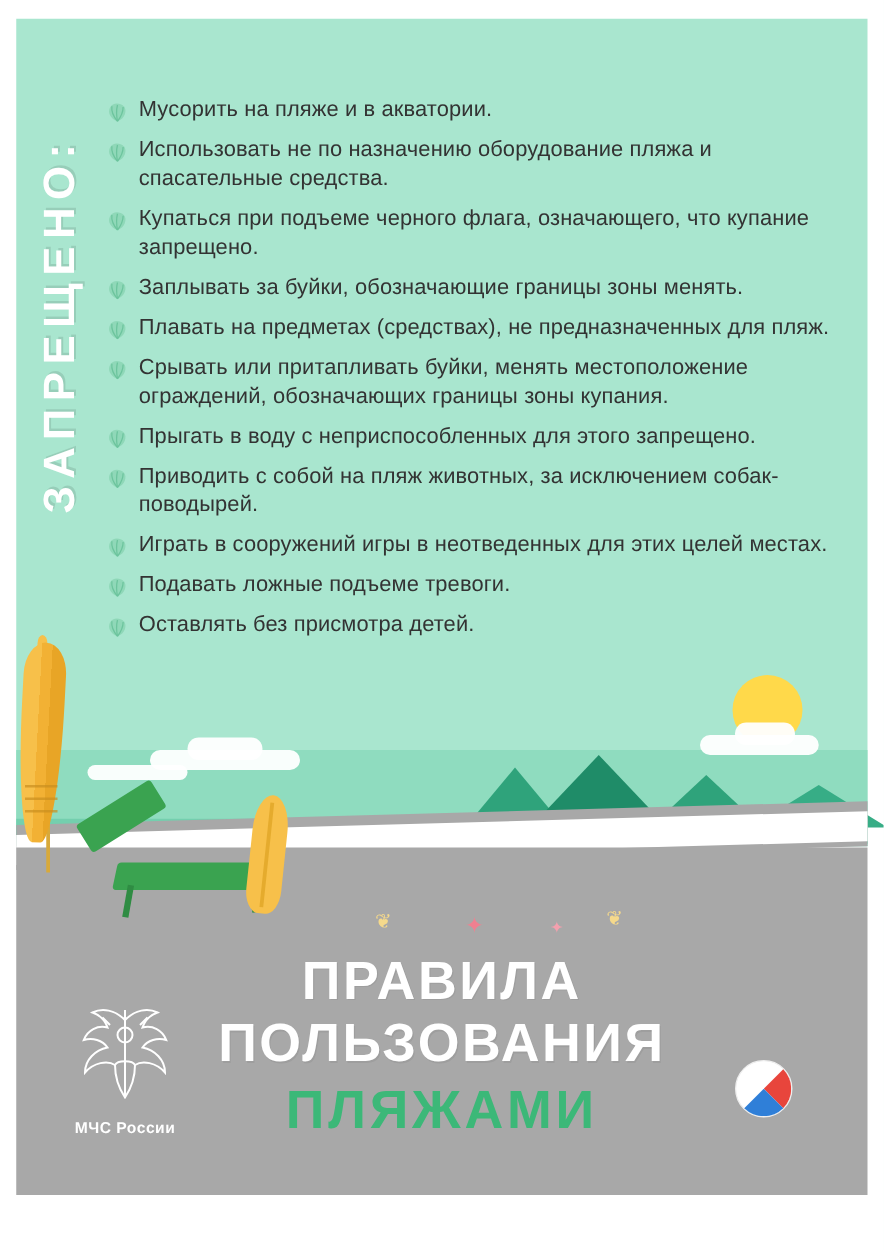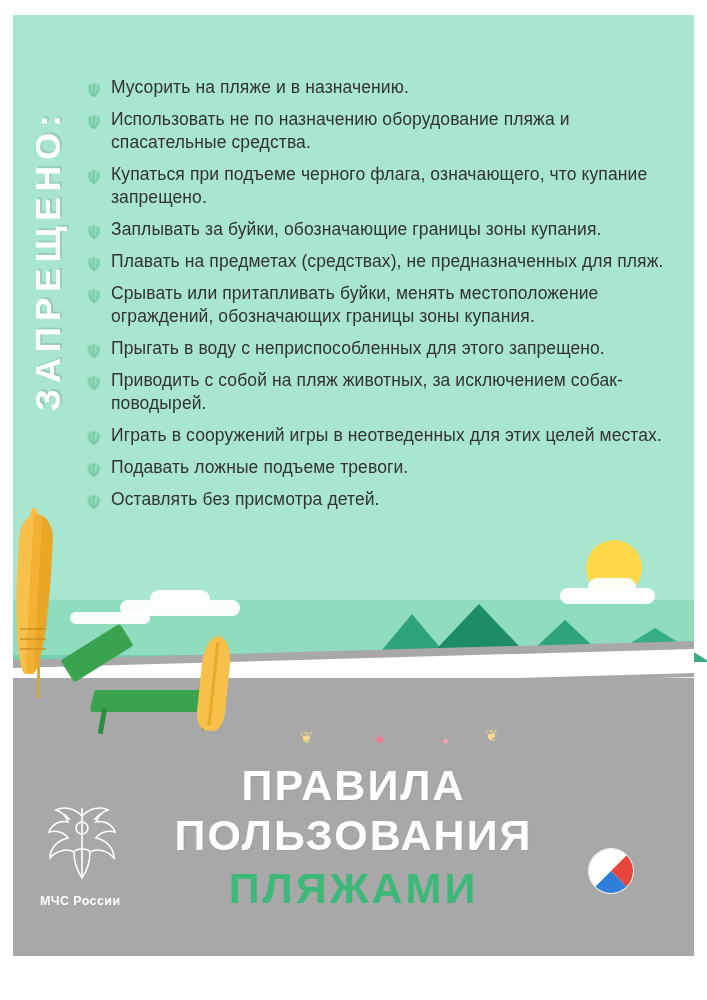--- a/index.html
+++ b/index.html
@@ -285,20 +285,21 @@
     letter-spacing: 3px;
     line-height: 56px;
     color: #3cb878;
   }
   
   .emblem {
     position: absolute;
     left: 40px;
     top: 800px;
     width: 120px;
+    text-align: center;
   }
   .emblem-caption {
     margin-top: 4px;
     font-size: 12.5px;
     font-weight: bold;
     color: #ffffff;
     letter-spacing: .4px;
   }
   
   .ball {
@@ -380,21 +381,21 @@
   <div class="rules">
     <div class="rule">
       <span class="rule-bullet">
         <svg width="16" height="16" viewBox="0 0 16 16">
             <path d="M8 15 C2 13 0 8 2 4 C4 0 10 0 13 3 C16 6 14 13 8 15 Z" fill="#8fd8b8"></path>
             <path d="M8 15 C7 10 7 6 8 2" stroke="#6cc49d" stroke-width="1" fill="none"></path>
             <path d="M8 15 C4.5 11 3 7 3.5 3" stroke="#6cc49d" stroke-width="1" fill="none"></path>
             <path d="M8 15 C11 11 12.5 7 12.5 3.5" stroke="#6cc49d" stroke-width="1" fill="none"></path>
           </svg>
       </span>
-      <span class="rule-text">Мусорить на пляже и в назначению.</span>
+      <span class="rule-text">Мусорить на пляже и в акватории.</span>
     </div>
     <div class="rule">
       <span class="rule-bullet">
         <svg width="16" height="16" viewBox="0 0 16 16">
             <path d="M8 15 C2 13 0 8 2 4 C4 0 10 0 13 3 C16 6 14 13 8 15 Z" fill="#8fd8b8"></path>
             <path d="M8 15 C7 10 7 6 8 2" stroke="#6cc49d" stroke-width="1" fill="none"></path>
             <path d="M8 15 C4.5 11 3 7 3.5 3" stroke="#6cc49d" stroke-width="1" fill="none"></path>
             <path d="M8 15 C11 11 12.5 7 12.5 3.5" stroke="#6cc49d" stroke-width="1" fill="none"></path>
           </svg>
       </span>
@@ -413,21 +414,21 @@
     </div>
     <div class="rule">
       <span class="rule-bullet">
         <svg width="16" height="16" viewBox="0 0 16 16">
             <path d="M8 15 C2 13 0 8 2 4 C4 0 10 0 13 3 C16 6 14 13 8 15 Z" fill="#8fd8b8"></path>
             <path d="M8 15 C7 10 7 6 8 2" stroke="#6cc49d" stroke-width="1" fill="none"></path>
             <path d="M8 15 C4.5 11 3 7 3.5 3" stroke="#6cc49d" stroke-width="1" fill="none"></path>
             <path d="M8 15 C11 11 12.5 7 12.5 3.5" stroke="#6cc49d" stroke-width="1" fill="none"></path>
           </svg>
       </span>
-      <span class="rule-text">Заплывать за буйки, обозначающие границы зоны купания.</span>
+      <span class="rule-text">Заплывать за буйки, обозначающие границы зоны менять.</span>
     </div>
     <div class="rule">
       <span class="rule-bullet">
         <svg width="16" height="16" viewBox="0 0 16 16">
             <path d="M8 15 C2 13 0 8 2 4 C4 0 10 0 13 3 C16 6 14 13 8 15 Z" fill="#8fd8b8"></path>
             <path d="M8 15 C7 10 7 6 8 2" stroke="#6cc49d" stroke-width="1" fill="none"></path>
             <path d="M8 15 C4.5 11 3 7 3.5 3" stroke="#6cc49d" stroke-width="1" fill="none"></path>
             <path d="M8 15 C11 11 12.5 7 12.5 3.5" stroke="#6cc49d" stroke-width="1" fill="none"></path>
           </svg>
       </span>

